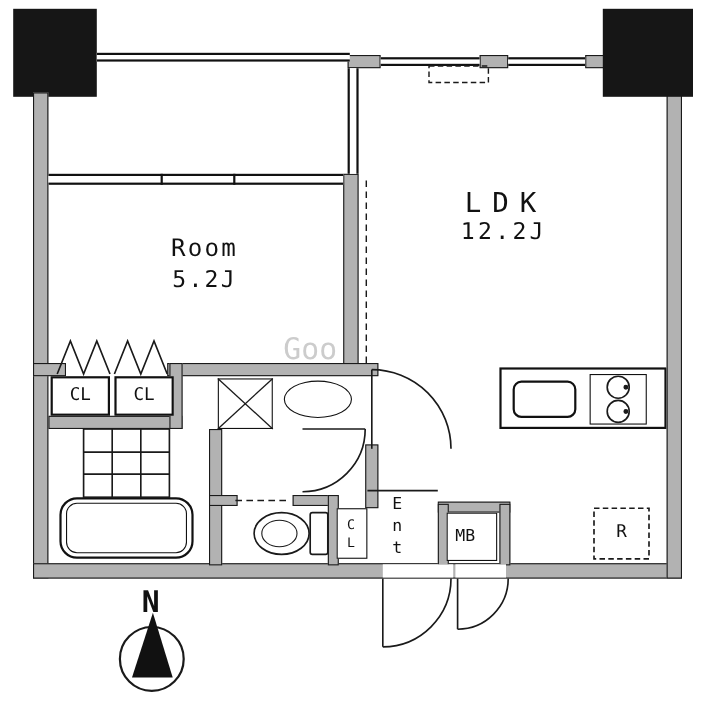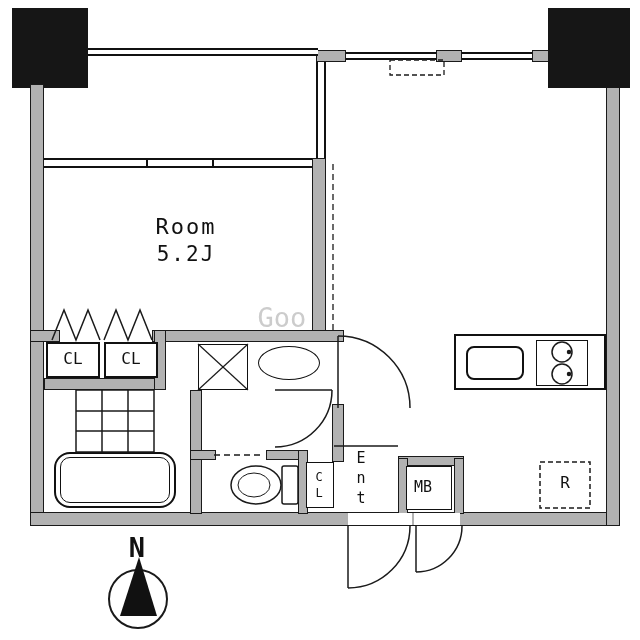--- a/index.html
+++ b/index.html
@@ -133,20 +133,22 @@
     </g>
   </svg>
 
   <div class="abs pillar" style="left:548px;top:8px;width:82px;height:80px;"></div>
 
   <div class="lbl" style="left:136px;top:214px;width:100px;font-size:22px;letter-spacing:2px;">Room</div>
 
   <div class="lbl watermark" style="left:232px;top:302px;width:100px;font-size:27px;">Goo</div>
   <div class="lbl" style="left:136px;top:242px;width:100px;font-size:21px;letter-spacing:2px;">5.2J</div>
 
+  <div class="lbl" style="left:398px;top:170px;width:124px;font-size:25px;letter-spacing:10px;">LDK</div>
+  <div class="lbl" style="left:398px;top:198px;width:120px;font-size:21px;letter-spacing:3px;">12.2J</div>
 
   <div class="lbl" style="left:46px;top:349px;width:54px;font-size:16px;">CL</div>
   <div class="lbl" style="left:104px;top:349px;width:54px;font-size:16px;">CL</div>
 
   <div class="lbl vtext" style="left:312px;top:466px;height:40px;font-size:12px;">CL</div>
 
   <div class="lbl vtext" style="left:352px;top:448px;height:62px;font-size:15px;">Ent</div>
 
   <div class="lbl" style="left:406px;top:478px;width:34px;font-size:15px;">MB</div>
 

